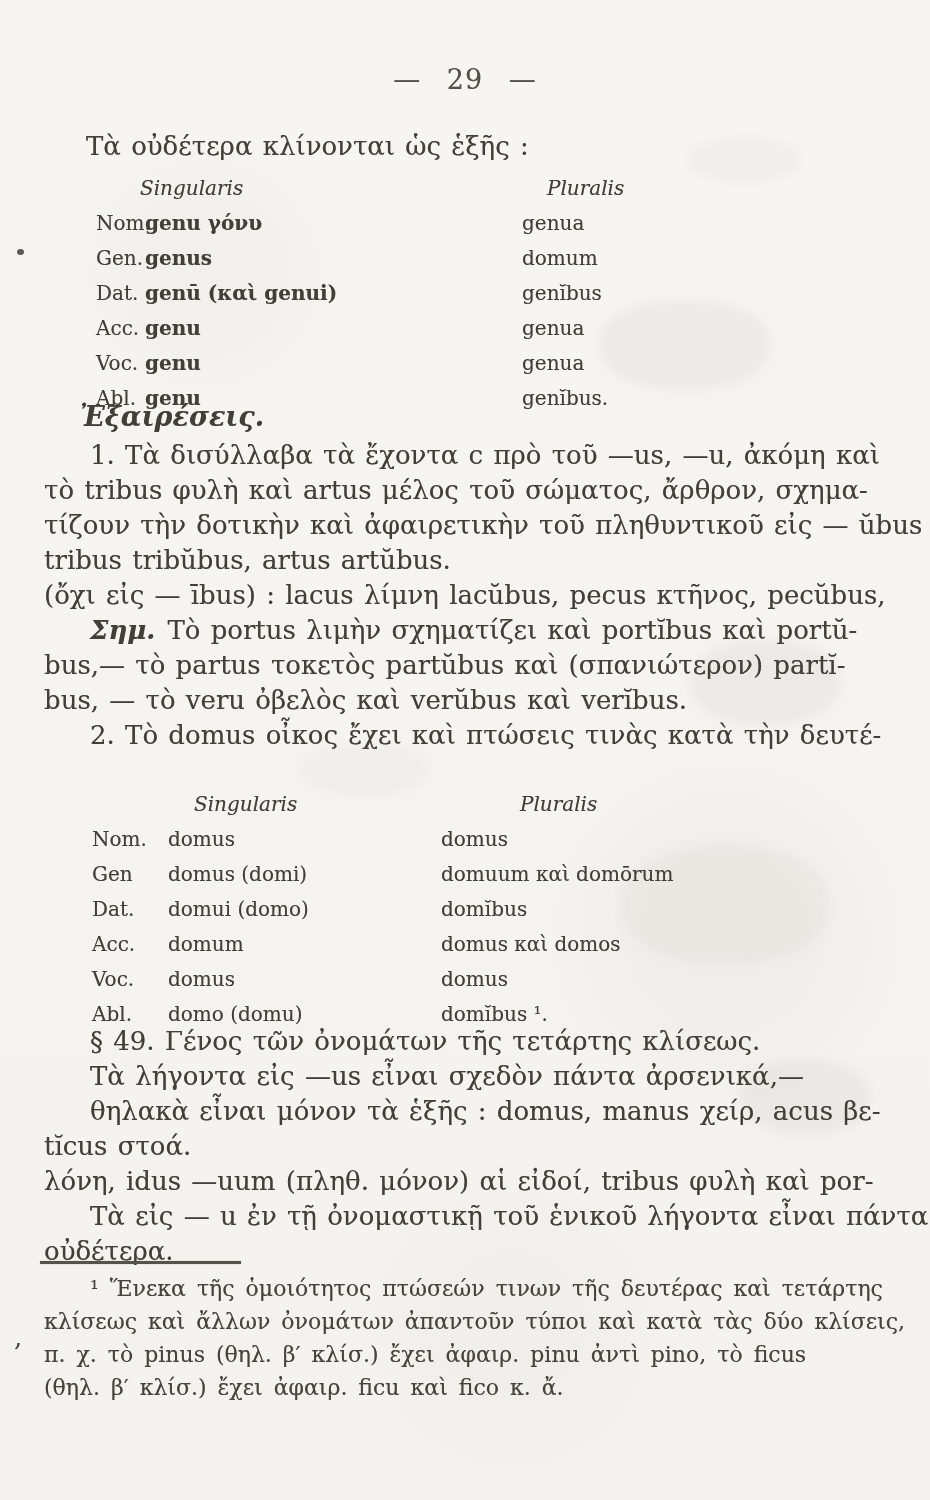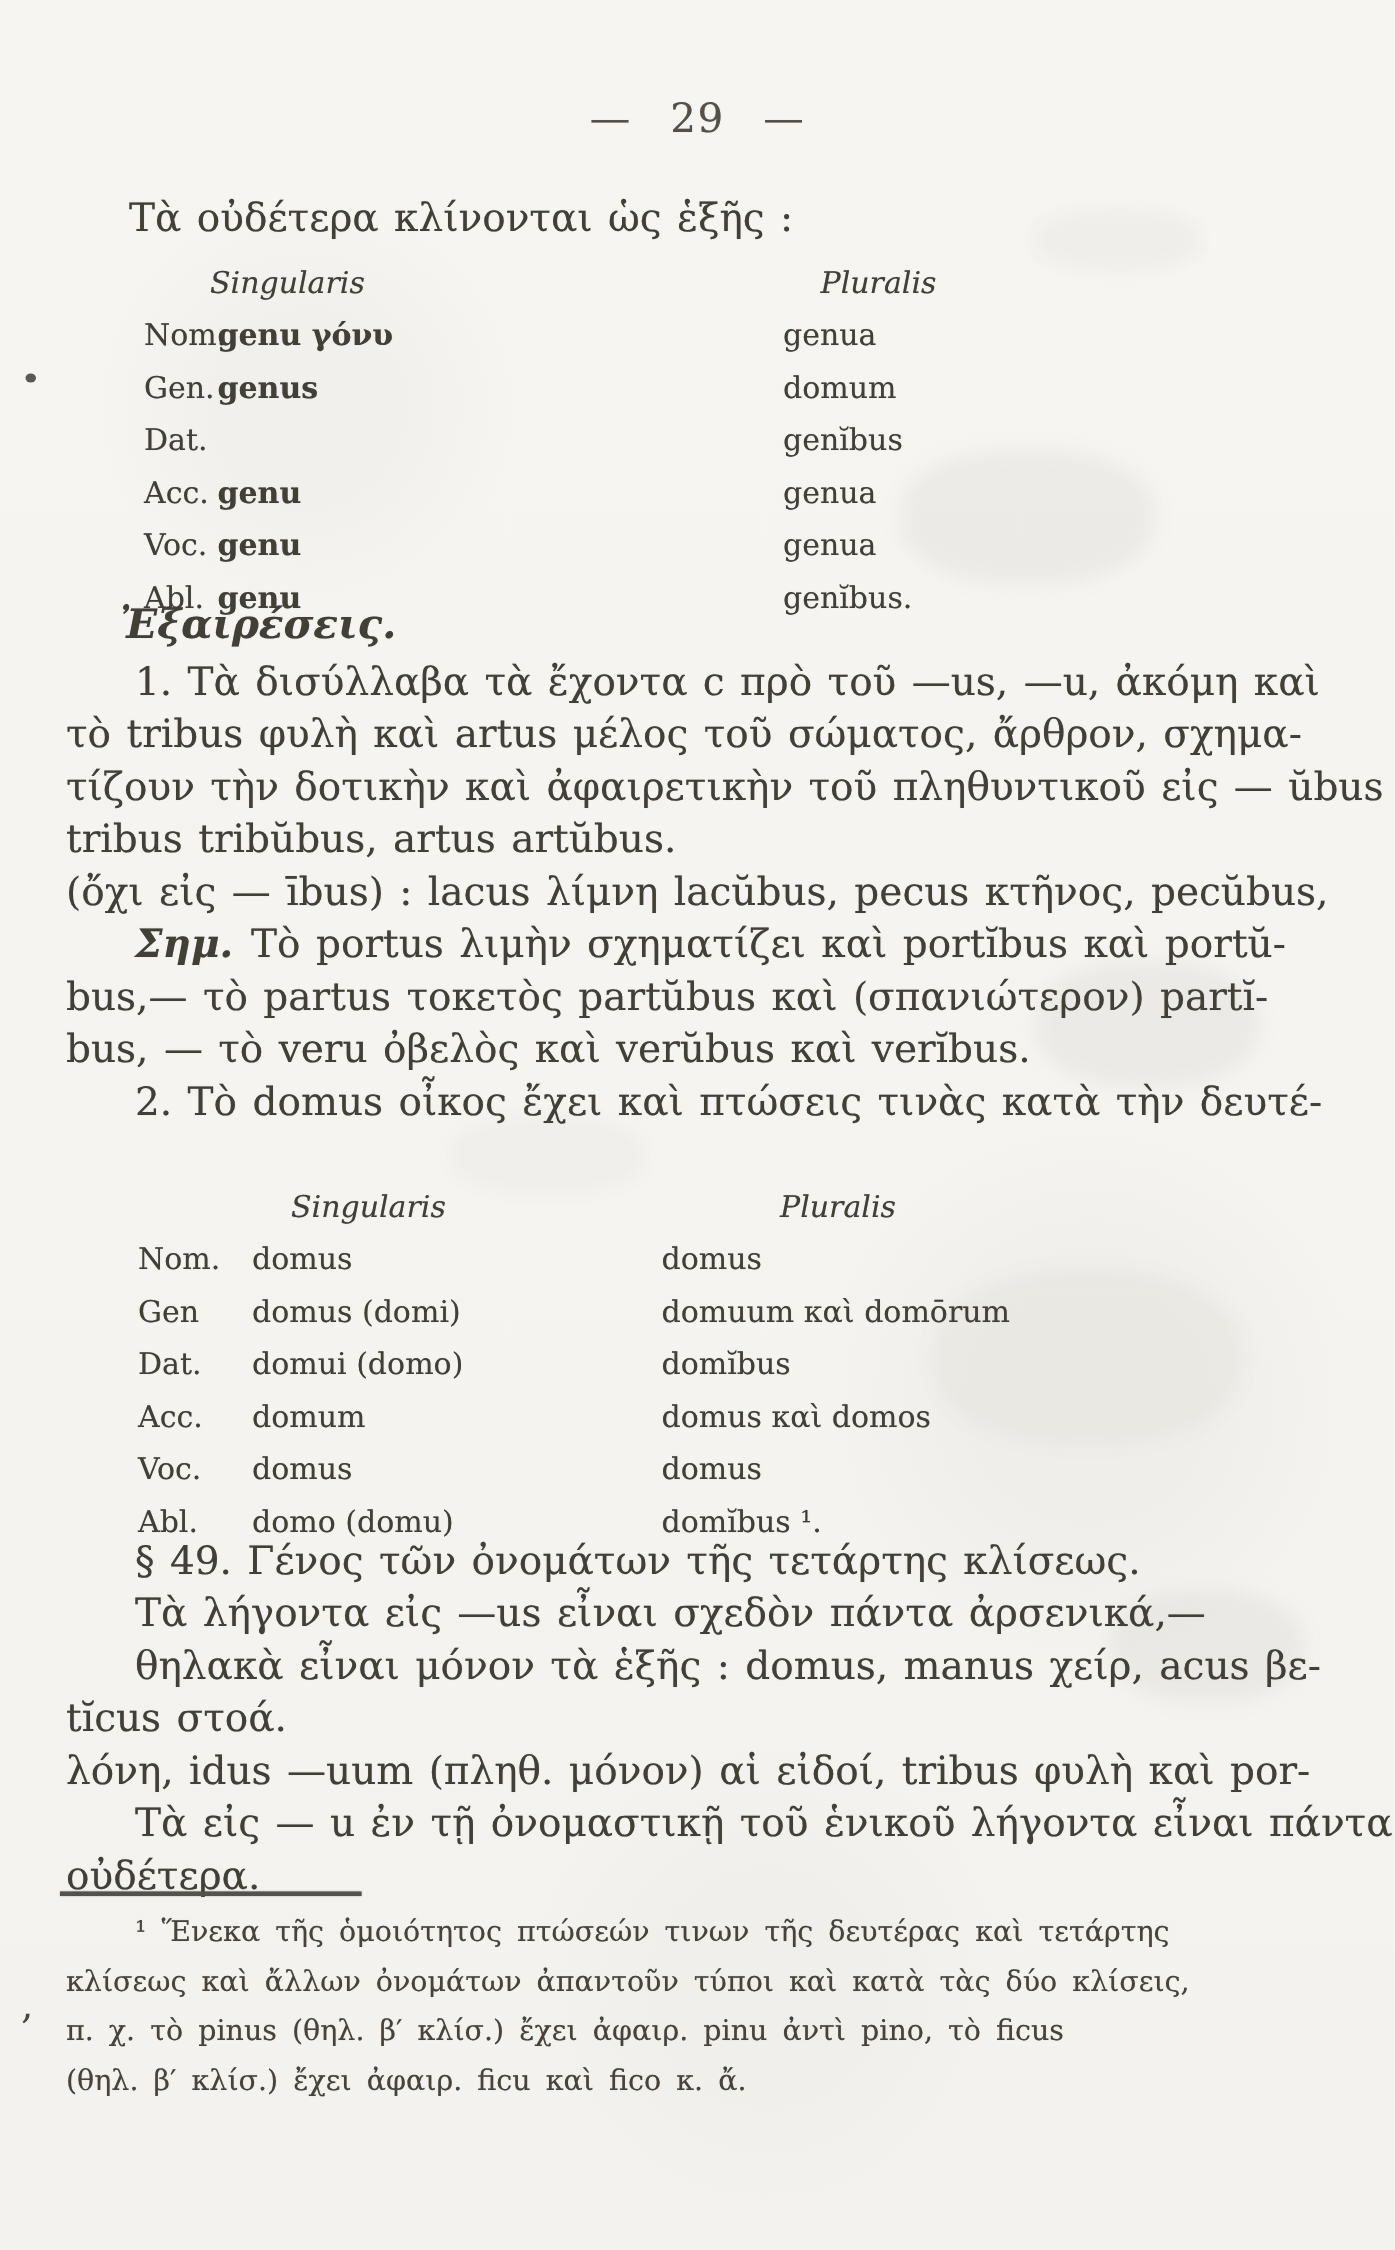--- a/index.html
+++ b/index.html
@@ -25,21 +25,21 @@
       font-size:27px;color:#55504a;letter-spacing:1px;word-spacing:16px;
       text-shadow:0 0 .5px rgba(62,57,50,.4);}
   .b-intro{top:129px;left:86px;}
   .b-exc{top:399px;left:80px;}
   .b-exc .ln{font-size:27px;}
   .b-p1{top:438px;left:44px;}
   .b-note{top:613px;left:44px;}
   .b-p2{top:718px;left:44px;}
   .b-s49{top:1024px;left:44px;}
   .b-fn{top:1272px;left:44px;}
-  .b-fn .ln{font-size:19px;height:33px;line-height:33px;word-spacing:4px;color:#47433c;}
+  .b-fn .ln{font-size:22px;height:33px;line-height:33px;word-spacing:4px;color:#47433c;}
   .tbl{left:44px;width:850px;}
   .t1{top:171px;}
   .t2{top:787px;}
   .trow{position:relative;height:35px;}
   .trow span{position:absolute;top:0;height:35px;line-height:35px;font-size:20px;
       white-space:nowrap;text-shadow:0 0 .5px rgba(62,57,50,.45);}
   .t1 .hsg{left:96px;}  .t1 .hpl{left:503px;}
   .t1 .tc{left:52px;}   .t1 .tsg{left:101px;font-weight:bold;} .t1 .tpl{left:478px;}
   .t2 .hsg{left:150px;} .t2 .hpl{left:476px;}
   .t2 .tc{left:48px;}   .t2 .tsg{left:124px;} .t2 .tpl{left:397px;}
@@ -86,20 +86,21 @@
       <span class="tsg">genu γόνυ</span>
       <span class="tpl">genua</span>
     </div>
     <div class="trow">
       <span class="tc">Gen.</span>
       <span class="tsg">genus</span>
       <span class="tpl">domum</span>
     </div>
     <div class="trow">
       <span class="tc">Dat.</span>
+      <span class="tsg">genū (καὶ genui)</span>
       <span class="tpl">genĭbus</span>
     </div>
     <div class="trow">
       <span class="tc">Acc.</span>
       <span class="tsg">genu</span>
       <span class="tpl">genua</span>
     </div>
     <div class="trow">
       <span class="tc">Voc.</span>
       <span class="tsg">genu</span>

